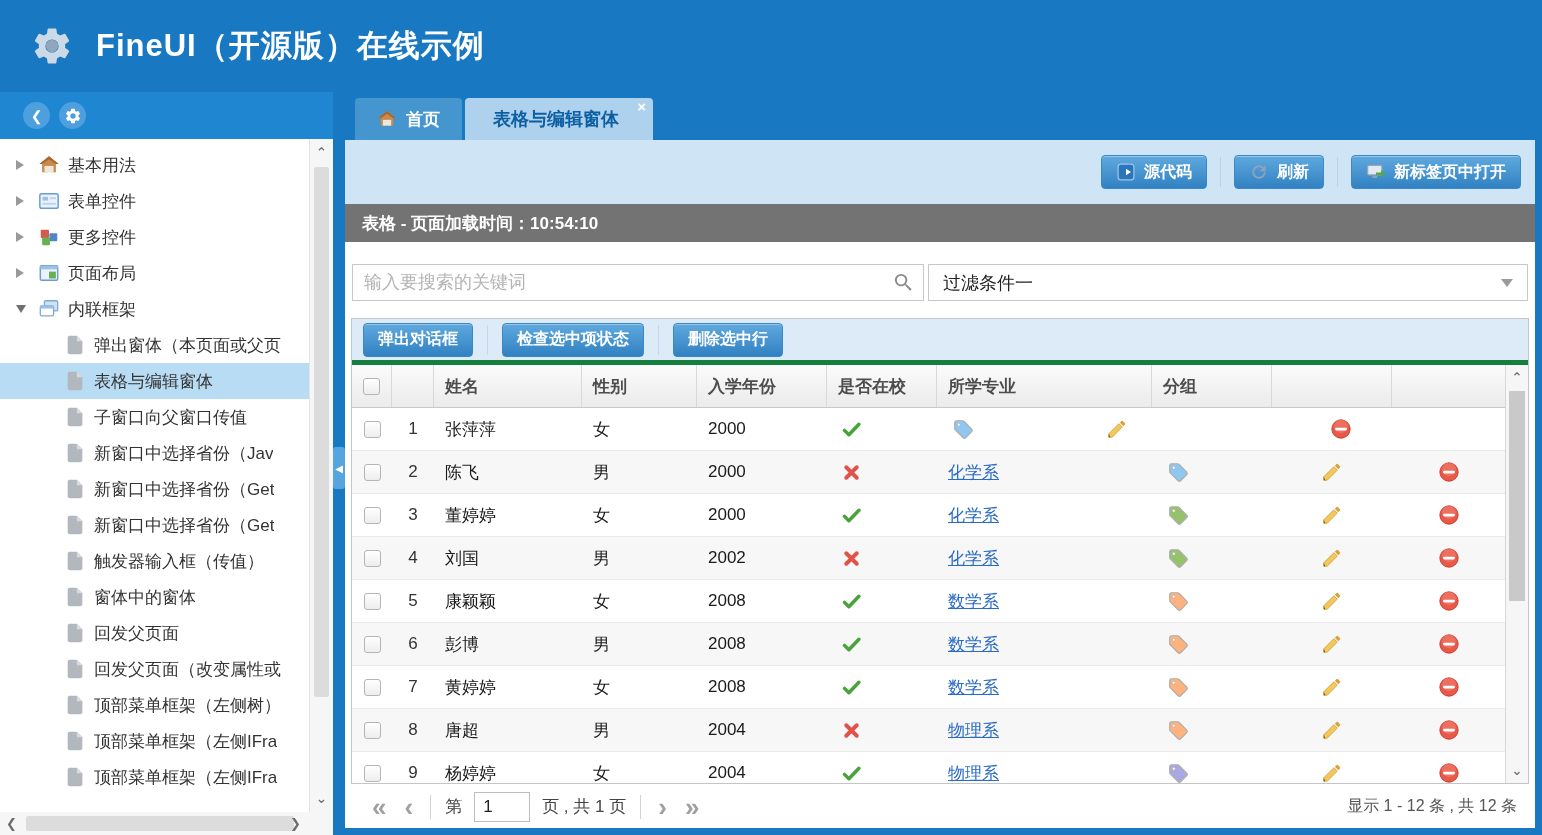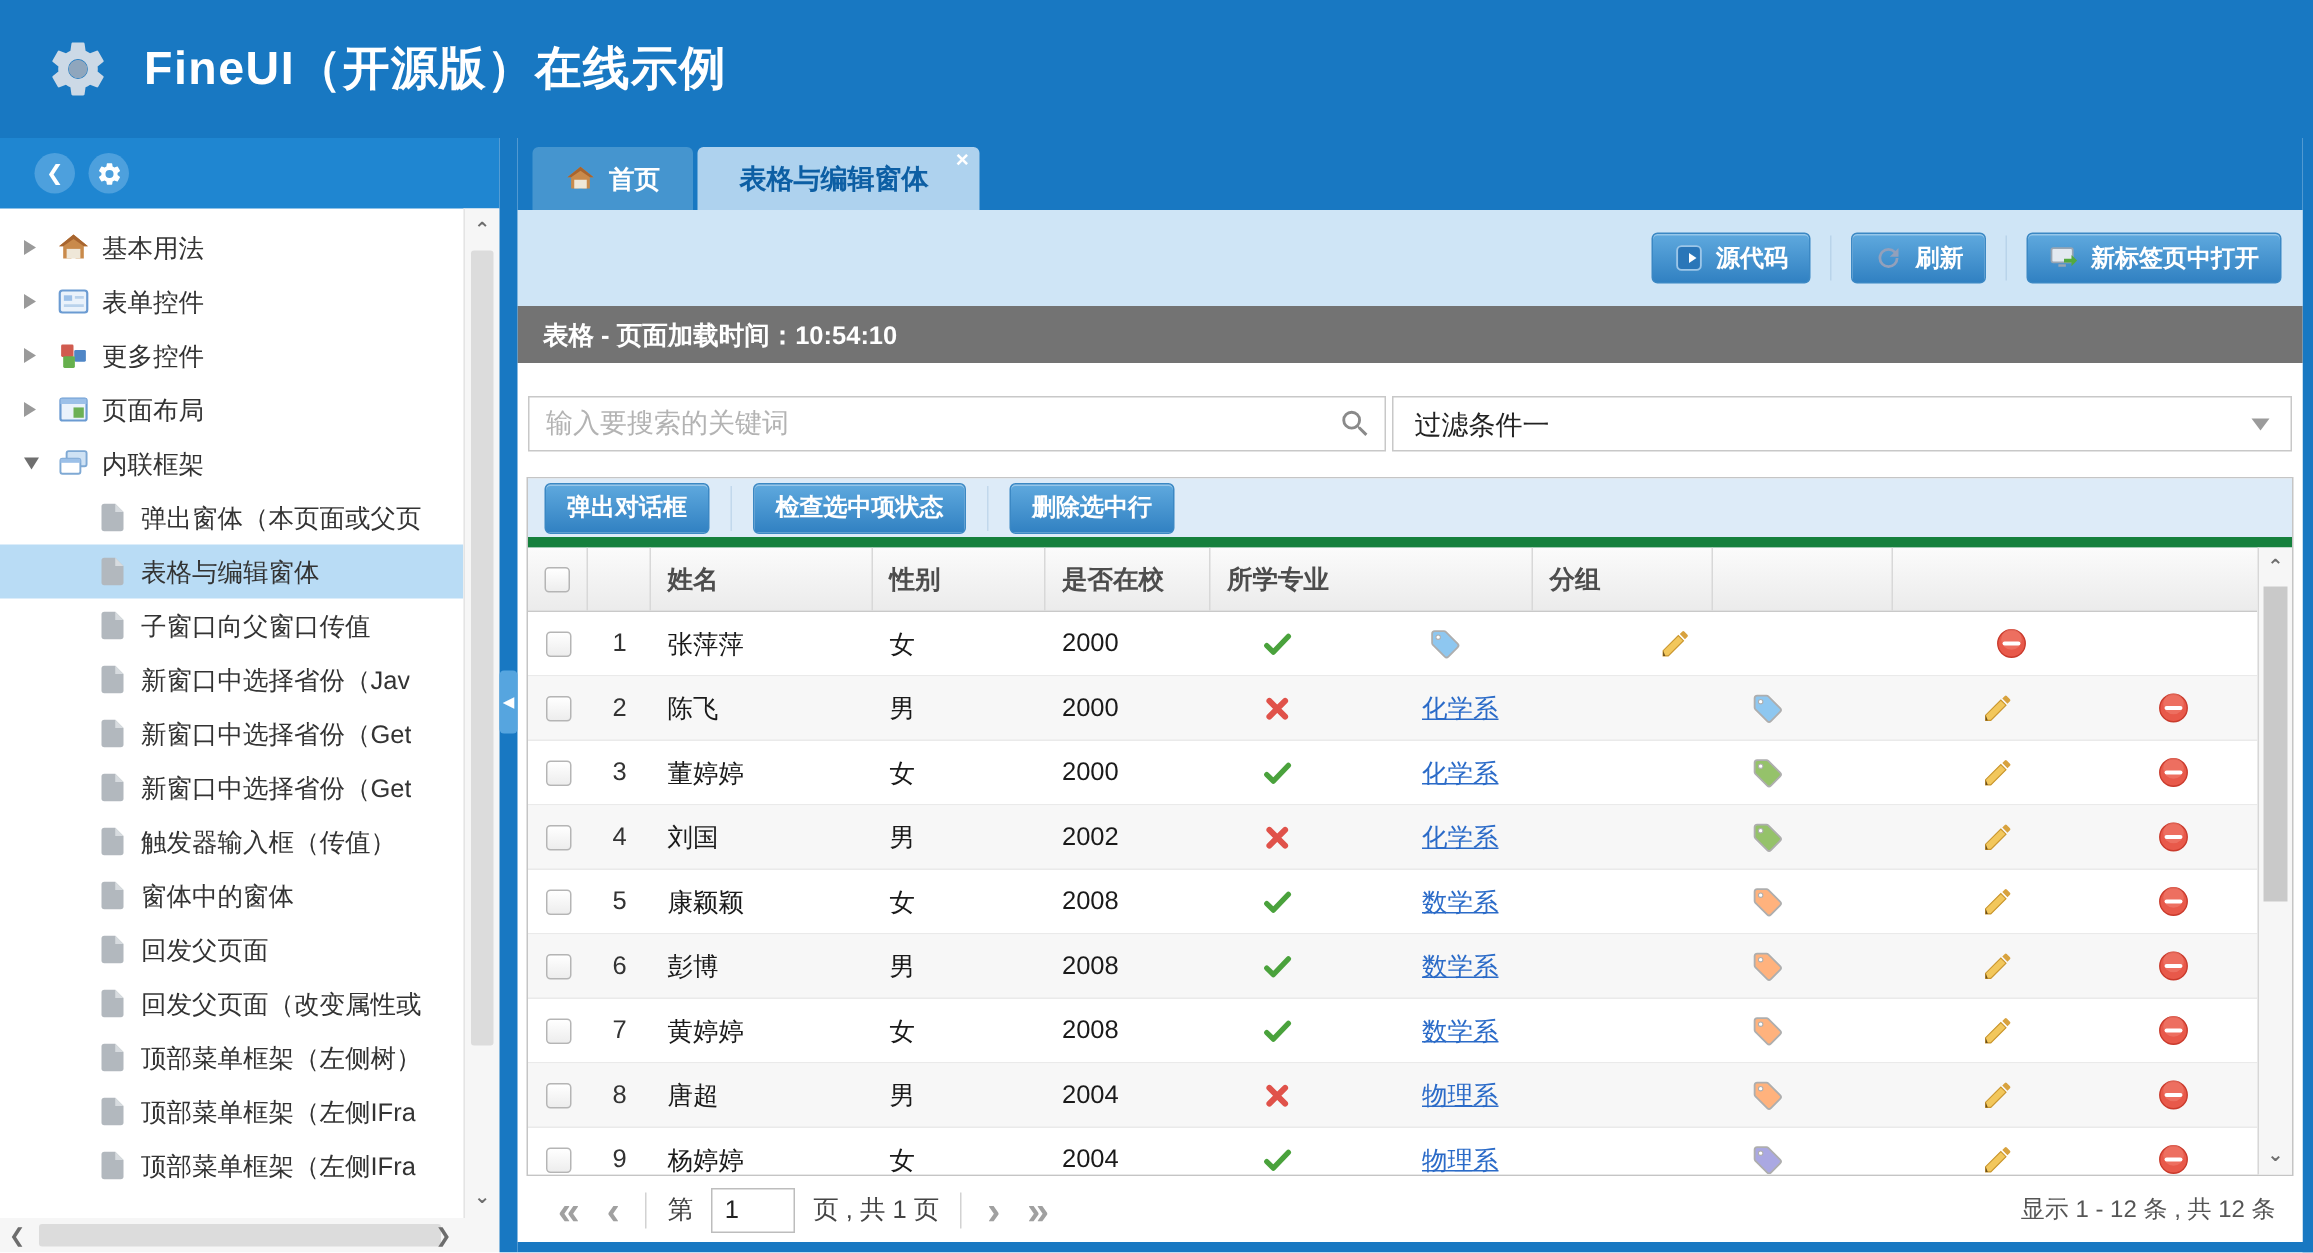--- a/index.html
+++ b/index.html
@@ -77,21 +77,21 @@
   .search-box input { width:100%; height:100%; border:1px solid #c8c8c8; font-size:18px;
     padding:0 40px 0 11px; color:#333; outline:none; }
   .search-box input::placeholder { color:#b3b3b3; }
   .search-ico { position:absolute; right:9px; top:7px; }
   .filter-select { flex:1; border:1px solid #c8c8c8; display:flex; align-items:center;
     padding:0 14px; font-size:18px; color:#222; cursor:pointer; }
   .caret { margin-left:auto; width:0; height:0; border-top:8px solid #9b9b9b;
     border-left:6px solid transparent; border-right:6px solid transparent; }
 
   .table-wrap { height:466px; flex:none; border:1px solid #c5c5c5; display:flex; flex-direction:column; }
-  .grid-toolbar { height:46px; flex:none; background:#ddebf8; border-bottom:7px solid #15803d;
+  .grid-toolbar { height:46px; flex:none; background:#ddebf8; border-bottom:5px solid #15803d;
     display:flex; align-items:center; padding-left:11px; }
   .grid-toolbar .tb-sep { background:#c2d8ec; margin:0 14px; }
   .grid-body { flex:1; min-height:0; display:flex; }
   .grid-cols { flex:1; min-width:0; overflow:hidden; display:flex; flex-direction:column; }
   .grid-header { height:43px; flex:none; display:flex; background:linear-gradient(#fbfbfb,#ebebeb);
     border-bottom:1px solid #c9c9c9; }
   .hcell { border-right:1px solid #d8d8d8; display:flex; align-items:center; padding-left:11px;
     font-size:17px; font-weight:bold; color:#4d4d4d; flex:none; }
   .grid-rows { flex:1; overflow:hidden; }
   .grid-row { height:43px; display:flex; border-bottom:1px solid #eaeaea; background:#fff; }
@@ -391,20 +391,21 @@
             </div>
           <div class="grid-body">
             <div class="grid-cols">
               <div class="grid-header" id="gridHeader">
                   <div class="hcell" style="width: 40px; justify-content: center; padding-left: 0px;">
                     <span class="checkbox"></span>
                   </div>
                   <div class="hcell" style="width: 42px;"></div>
                   <div class="hcell" style="width: 148px;">姓名</div>
                   <div class="hcell" style="width: 115px;">性别</div>
+                  <div class="hcell" style="width: 130px;">入学年份</div>
                   <div class="hcell" style="width: 110px;">是否在校</div>
                   <div class="hcell" style="width: 215px;">所学专业</div>
                   <div class="hcell" style="width: 120px;">分组</div>
                   <div class="hcell" style="width: 120px;"></div>
                   <div class="hcell" style="flex: 1 1 0%; border-right: none;"></div>
                 </div>
               <div class="grid-rows" id="gridRows">
                   <div class="grid-row">
                     <div class="cell center" style="width: 40px;">
                       <span class="checkbox"></span>

